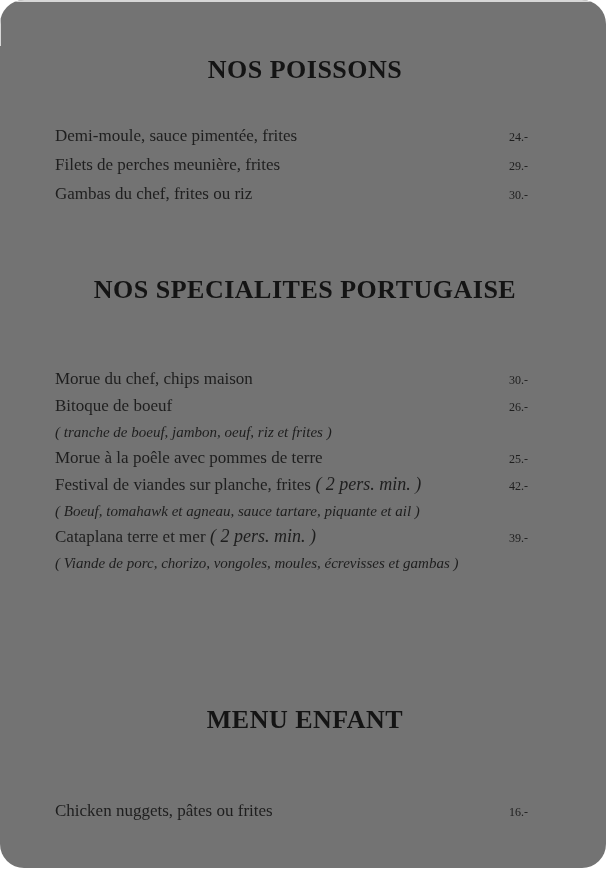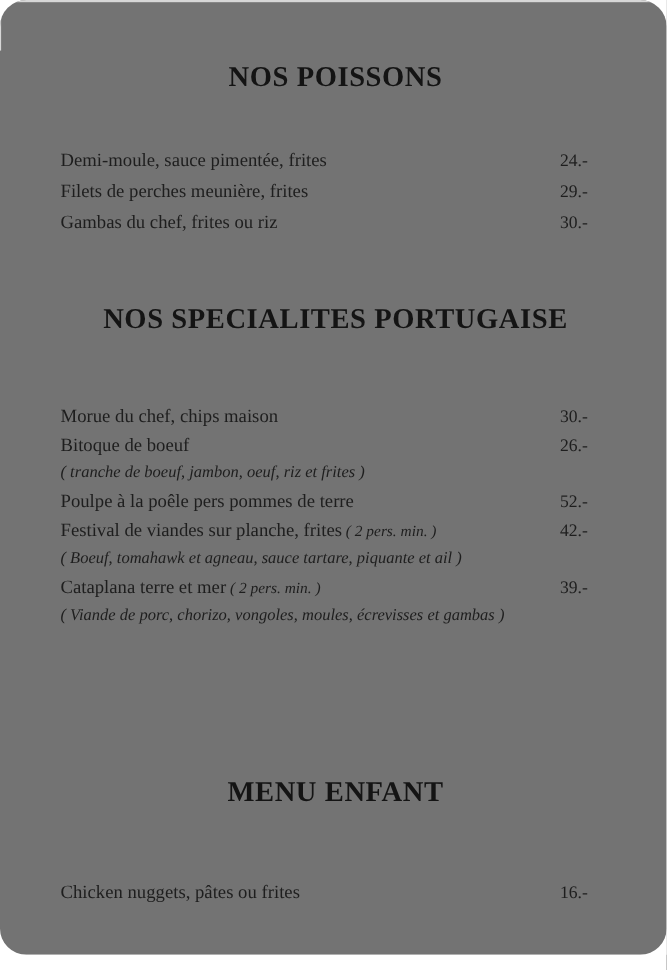--- a/index.html
+++ b/index.html
@@ -41,44 +41,44 @@
   .section-title {
     margin: 0;
     font-size: 26px;
     line-height: 30px;
     font-weight: bold;
     text-align: center;
     letter-spacing: 0.5px;
     color: #141414;
   }
   .items { display: block; }
-  .sec-0 .items { margin-top: 47px; }
+  .sec-0 .items { margin-top: 37px; }
   .sec-1 .items { margin-top: 61px; }
   .sec-2 .items { margin-top: 62px; }
   .row {
     display: flex;
     align-items: baseline;
     font-size: 17px;
   }
   .sec-0 .row, .sec-2 .row { line-height: 27px; }
   .sec-1 .row { line-height: 25px; }
   .row .name { flex: 1 1 auto; white-space: nowrap; }
   .row .price {
     flex: 0 0 46px;
     width: 46px;
     text-align: left;
-    font-size: 16px;
+    font-size: 12px;
   }
   .row.note {
     font-style: italic;
     font-size: 15px;
   }
   .suffix {
     font-style: italic;
-    font-size: 14px;
+    font-size: 18px;
   }
 </style>
 </head>
 <body>
 
 <div class="page">
   <div class="edge-top"></div>
   <div class="edge-left"></div>
 
   <section class="menu-section sec-0">
@@ -105,22 +105,22 @@
         <div class="row">
           <span class="name">Morue du chef, chips maison</span>
           <span class="price">30.-</span>
         </div>
         <div class="row">
           <span class="name">Bitoque de boeuf</span>
           <span class="price">26.-</span>
         </div>
         <div class="row note">( tranche de boeuf, jambon, oeuf, riz et frites )</div>
         <div class="row">
-          <span class="name">Poulpe à la poêle pers pommes de terre</span>
-          <span class="price">52.-</span>
+          <span class="name">Morue à la poêle avec pommes de terre</span>
+          <span class="price">25.-</span>
         </div>
         <div class="row">
           <span class="name">Festival de viandes sur planche, frites<span class="suffix"> ( 2 pers. min. )</span></span>
           <span class="price">42.-</span>
         </div>
         <div class="row note">( Boeuf, tomahawk et agneau, sauce tartare, piquante et ail )</div>
         <div class="row">
           <span class="name">Cataplana terre et mer<span class="suffix"> ( 2 pers. min. )</span></span>
           <span class="price">39.-</span>
         </div>

